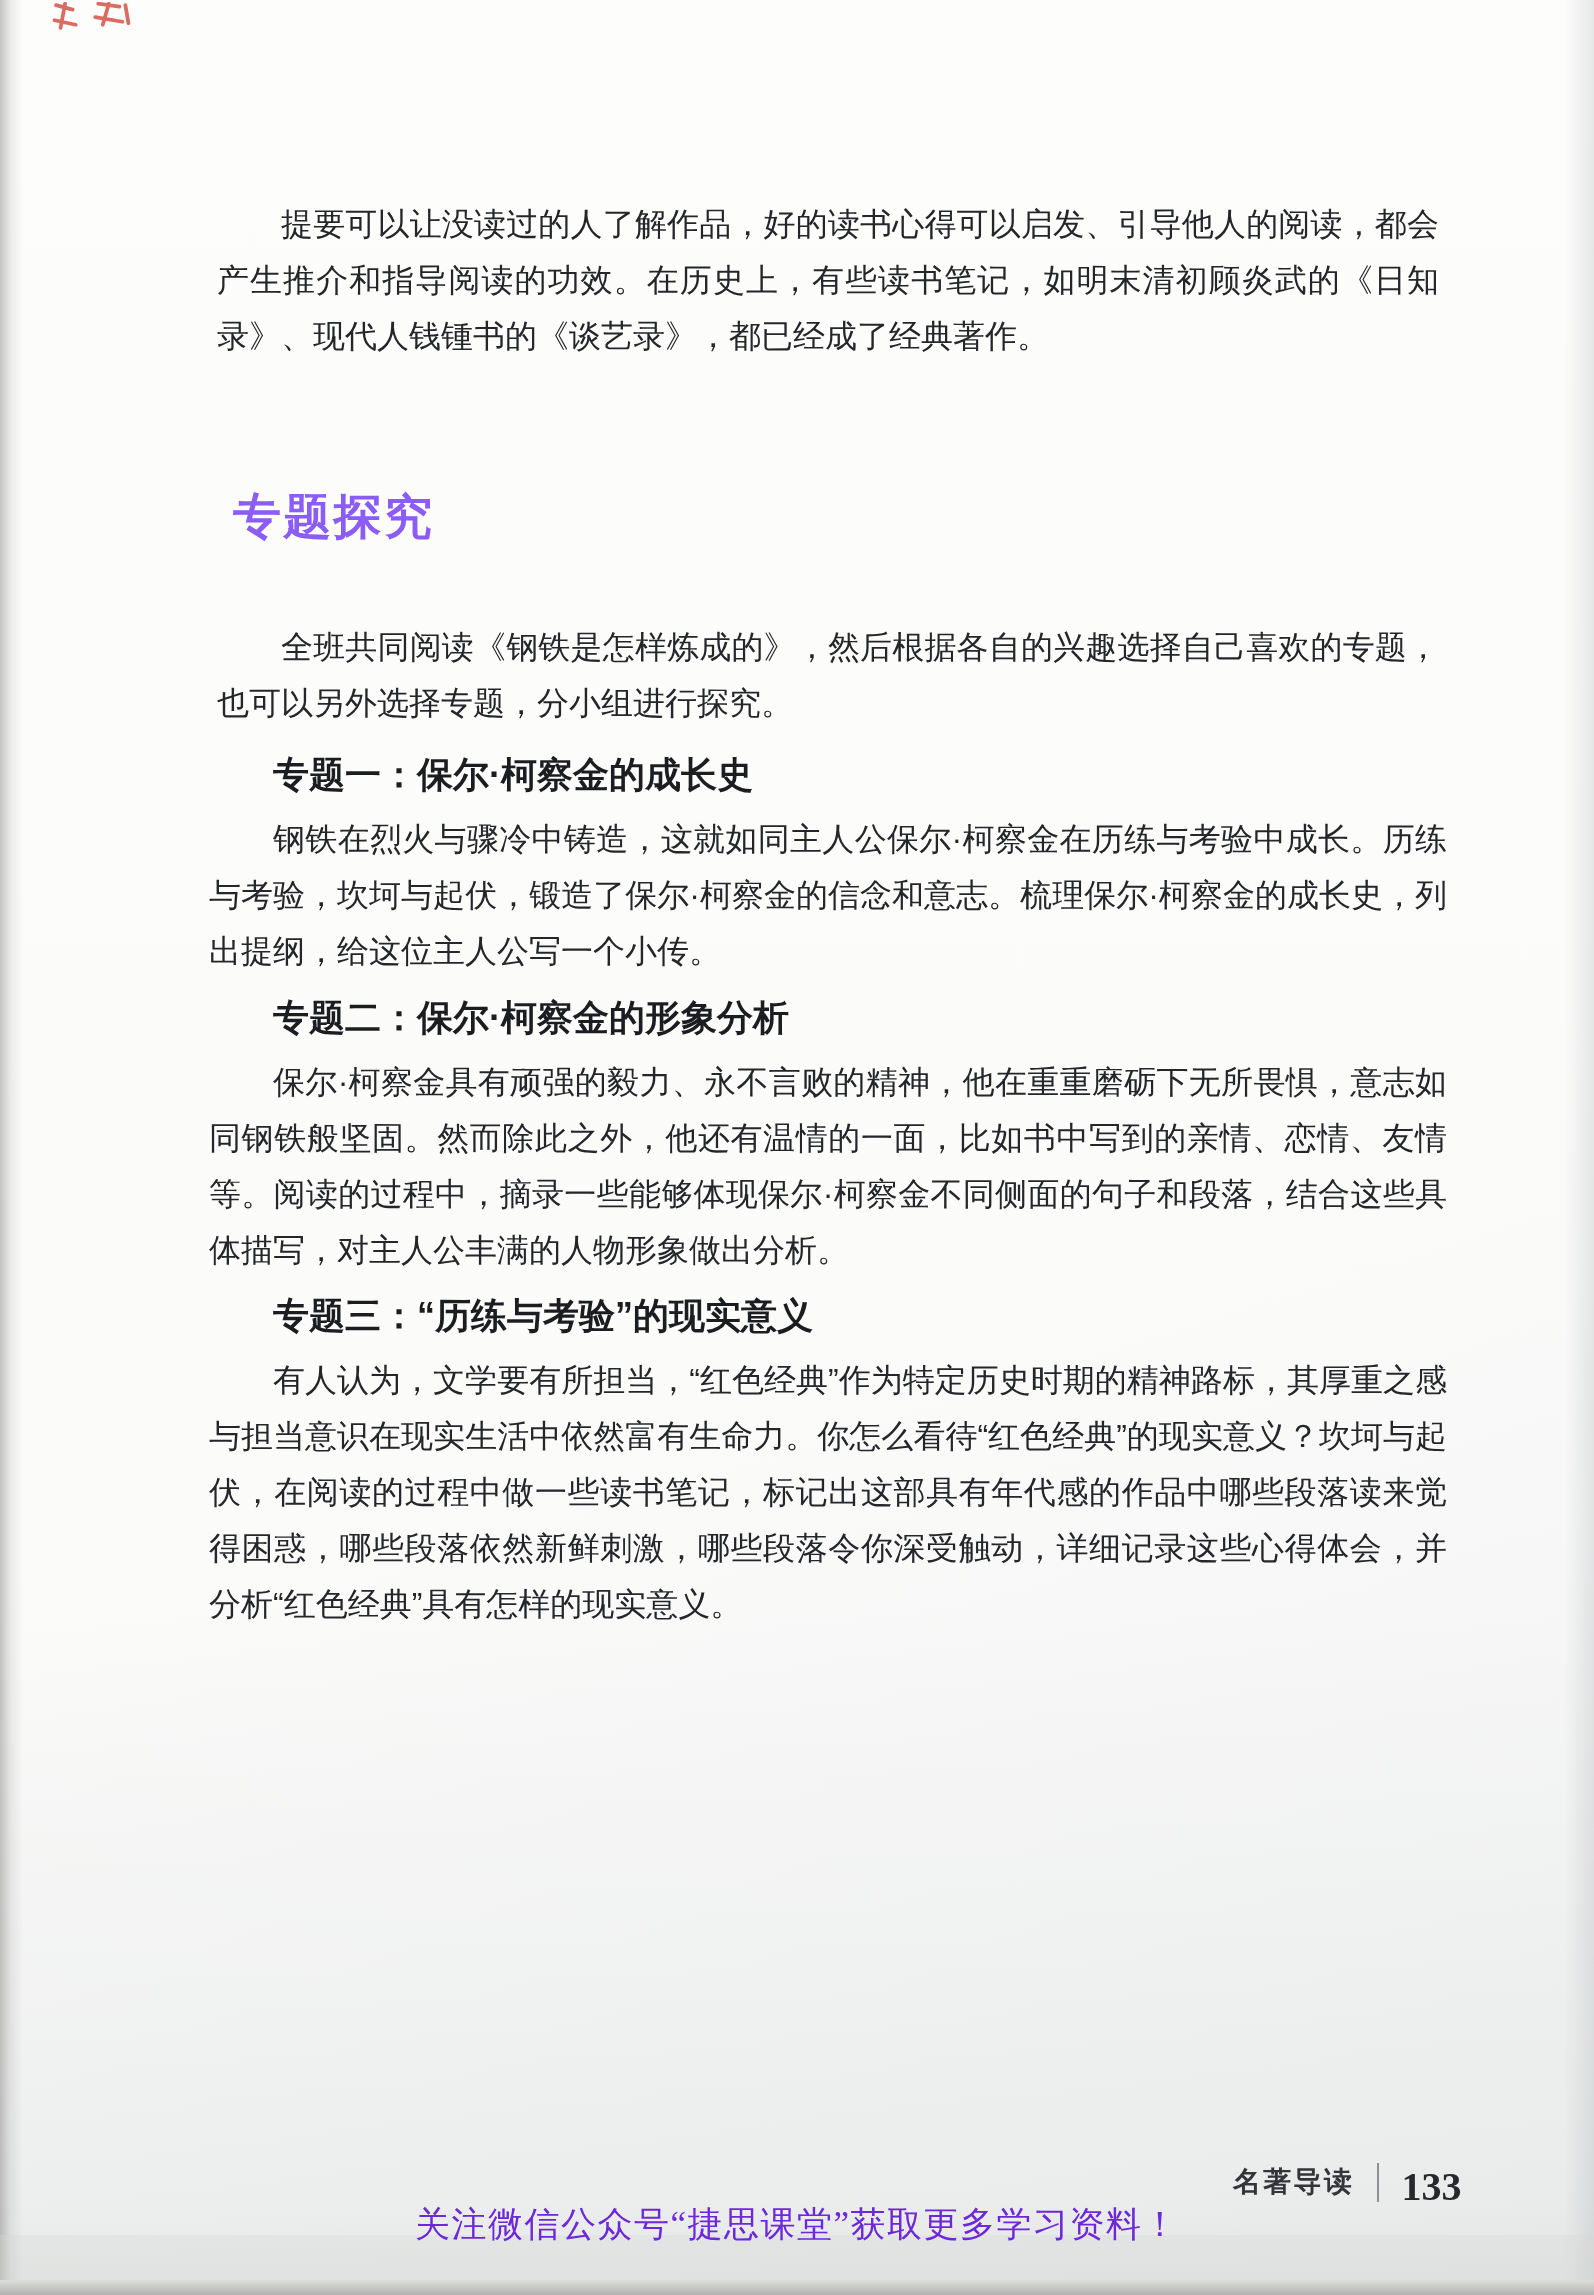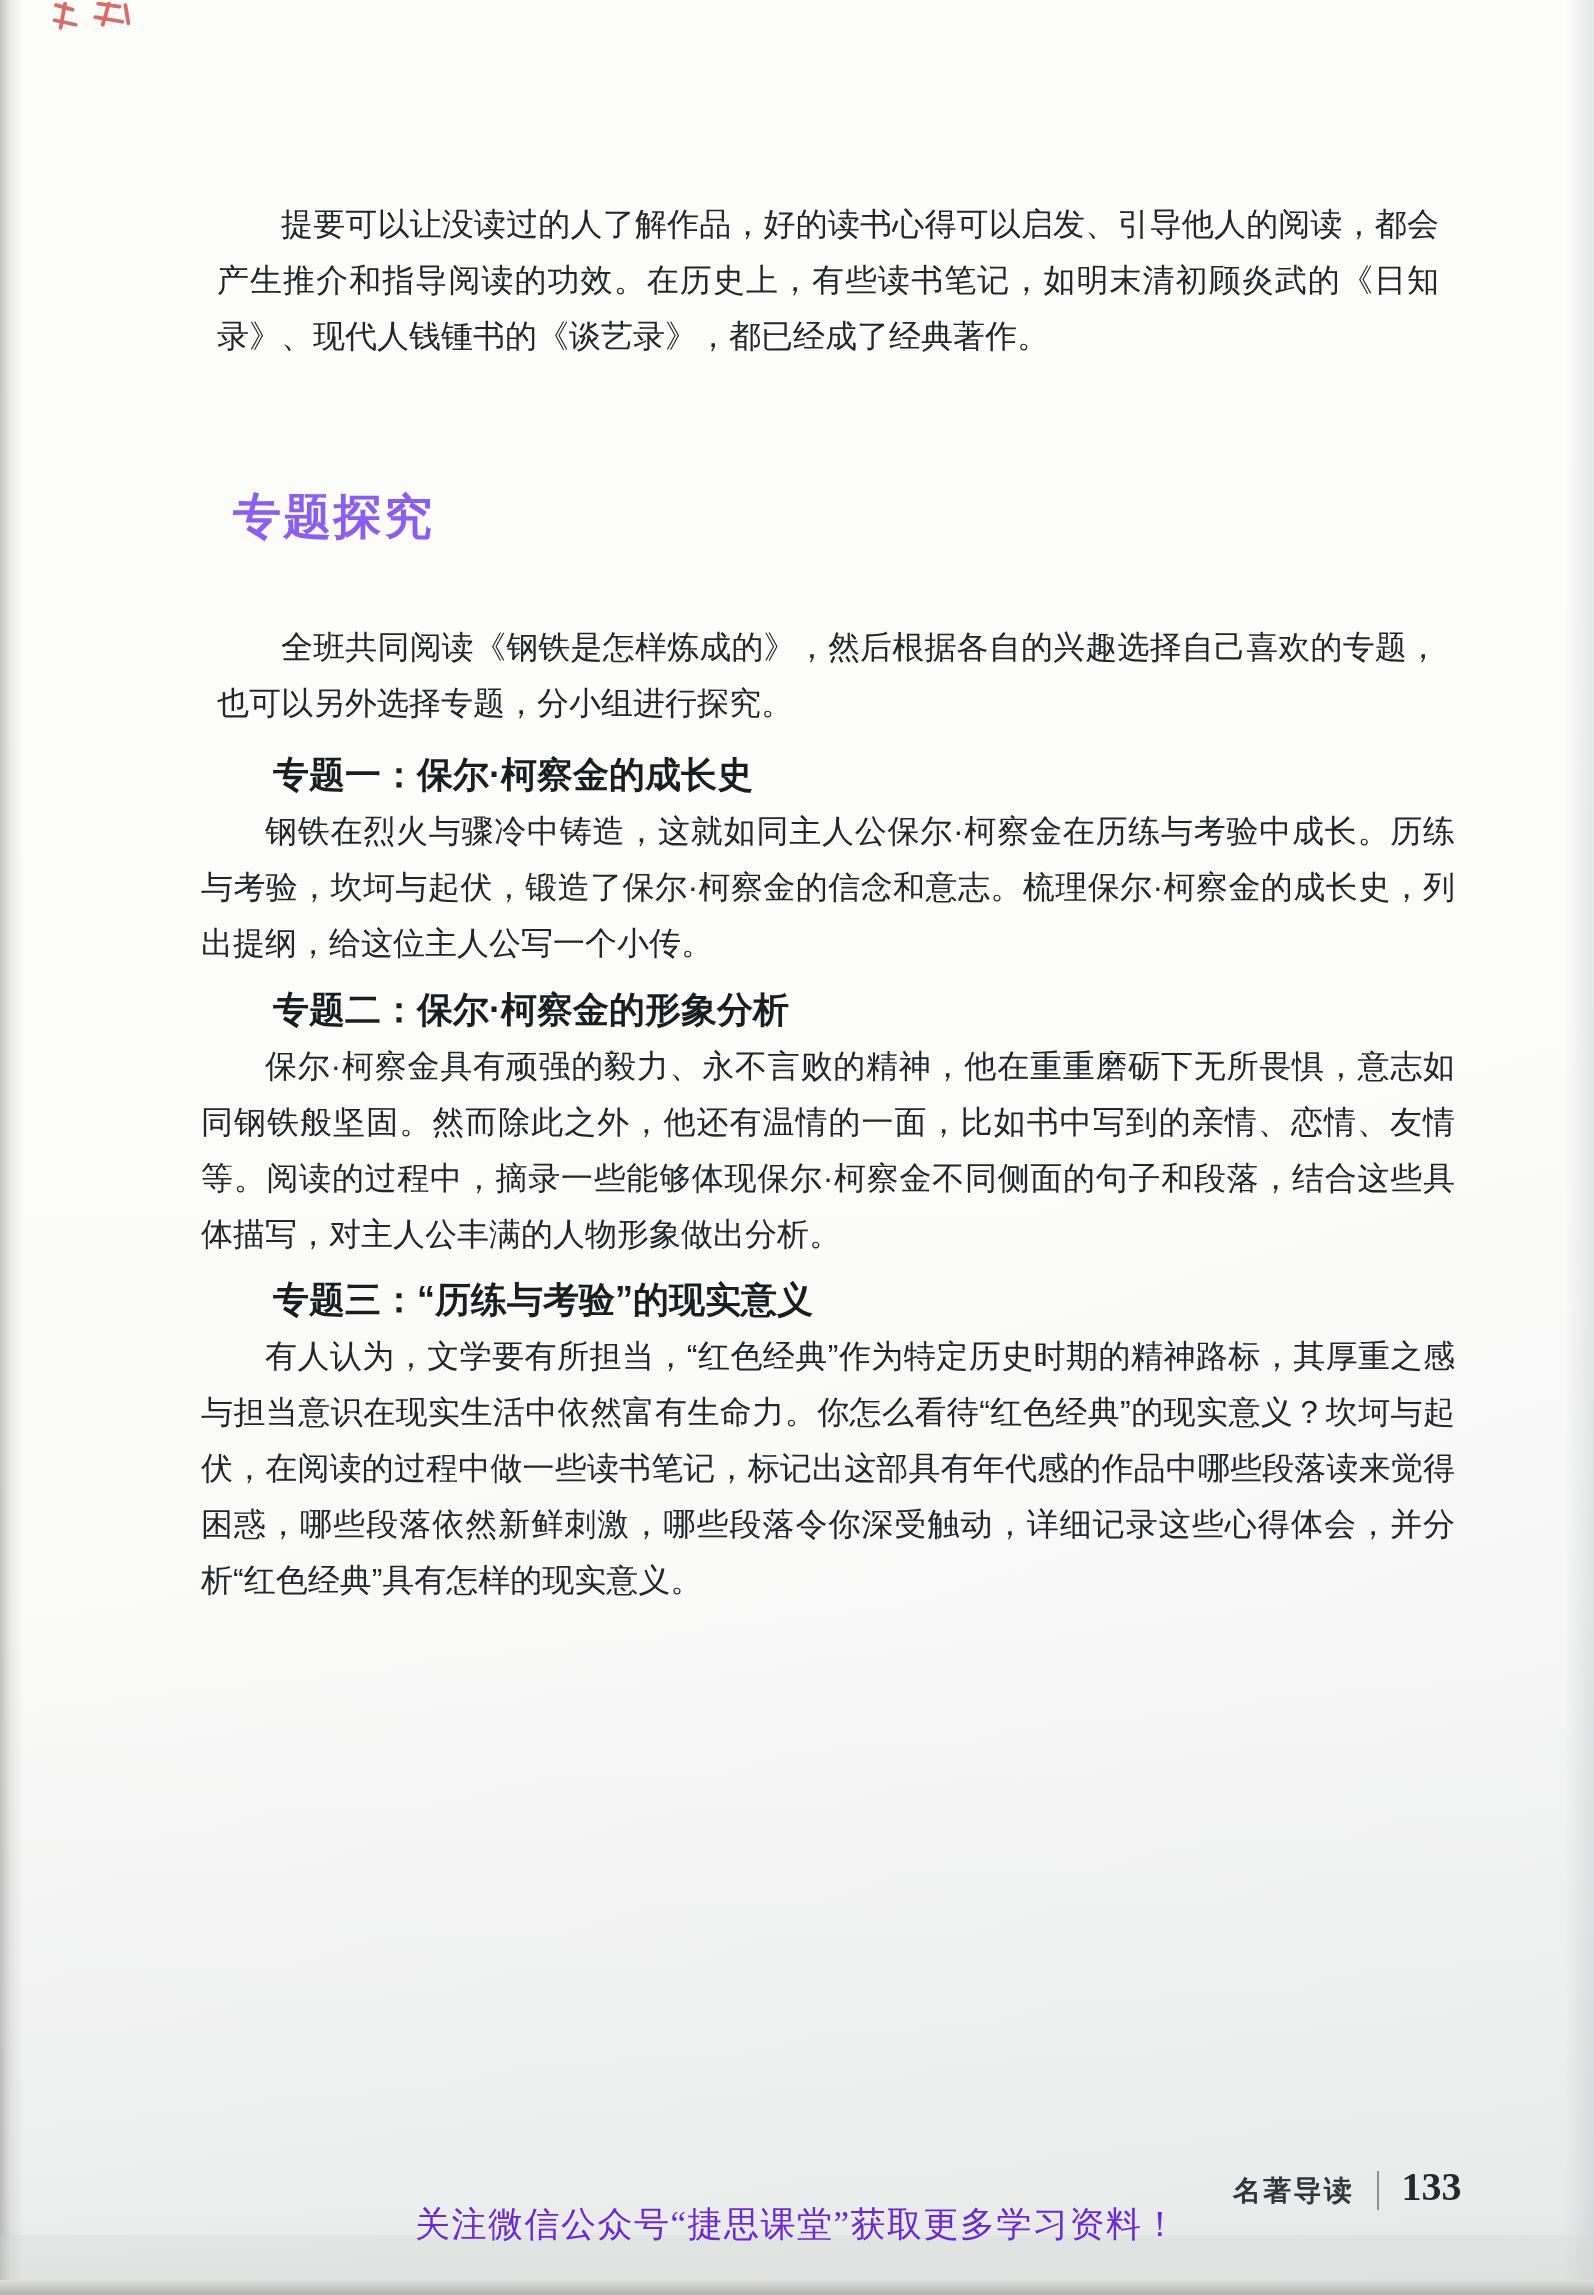--- a/index.html
+++ b/index.html
@@ -46,25 +46,25 @@
     color: #8b5cf6;
     letter-spacing: 2.3px;
   }
   .topic-title {
     margin: 10.5px 0 0 0;
     font-size: 36px; line-height: 56px;
     font-weight: bold;
     text-indent: 2em;
     color: #1b1d20;
   }
-  .topic-body { margin: 0; text-indent: 2em; }
+  .topic-body { margin: 8px; text-indent: 2em; }
 
   .footer {
     position: absolute; top: 2163px; left: 1233px;
-    display: flex; align-items: flex-end;
+    display: flex; align-items: flex-start;
   }
   .footer-section { font-size: 28px; font-weight: bold; color: #33353a; letter-spacing: 2.3px; }
   .footer-divider { width: 2.3px; height: 39px; background: #8f9094; margin: 0 22.5px; }
   .footer-page { font-family: "Liberation Serif", serif; font-size: 40px; font-weight: bold; color: #26282c; }
 
   .watermark {
     position: absolute; top: 2205px; left: 0; right: 0;
     text-align: center;
     font-family: "Liberation Serif", serif;
     font-size: 35px; line-height: 39px;

